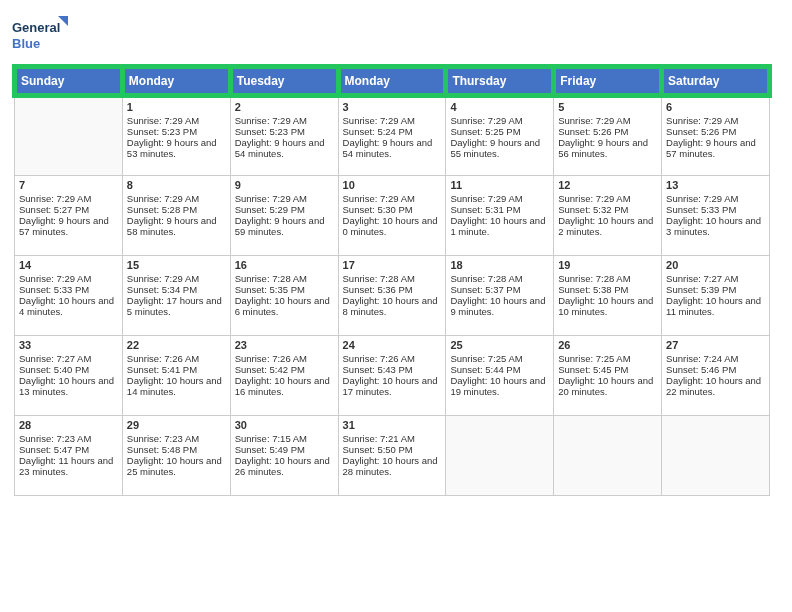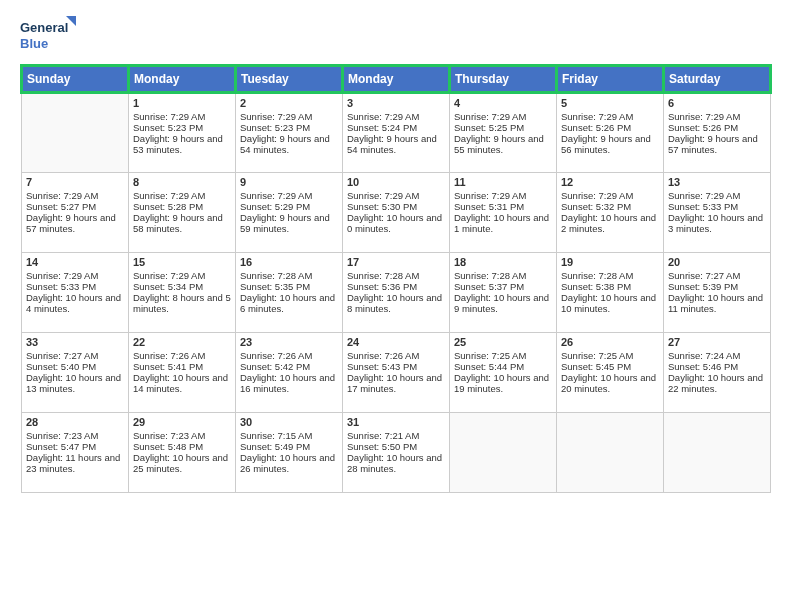--- a/index.html
+++ b/index.html
@@ -5,21 +5,21 @@
     * { margin: 0; padding: 0; box-sizing: border-box; }
     body {
       font-family: Arial, sans-serif;
       background: #fff;
       width: 792px;
       height: 612px;
       overflow: hidden;
     }
     .container {
       width: 792px;
-      padding: 16px 20px 10px 20px;
+      padding: 16px 20px 10px 12px;
     }
     .header {
       display: flex;
       justify-content: space-between;
       align-items: flex-start;
       margin-bottom: 10px;
     }
     .logo {
       display: flex;
       align-items: center;
@@ -41,21 +41,21 @@
       border-collapse: collapse;
       table-layout: fixed;
     }
     th {
       background-color: #4472c4;
       color: white;
       padding: 5px 4px;
       font-size: 12px;
       font-weight: bold;
       text-align: left;
-      border: 3px solid #22c55e;
+      border: 5px solid #22c55e;
     }
     td {
       border: 1px solid #ccc;
       vertical-align: top;
       padding: 3px 4px;
       height: 80px;
       font-size: 9.5px;
       color: #333;
     }
     .day-num {
@@ -110,21 +110,21 @@
           <td><span class="day-num">7</span><span>Sunrise: 7:29 AM</span><br><span>Sunset: 5:27 PM</span><br><span>Daylight: 9 hours and 57 minutes.</span></td>
           <td><span class="day-num">8</span><span>Sunrise: 7:29 AM</span><br><span>Sunset: 5:28 PM</span><br><span>Daylight: 9 hours and 58 minutes.</span></td>
           <td><span class="day-num">9</span><span>Sunrise: 7:29 AM</span><br><span>Sunset: 5:29 PM</span><br><span>Daylight: 9 hours and 59 minutes.</span></td>
           <td><span class="day-num">10</span><span>Sunrise: 7:29 AM</span><br><span>Sunset: 5:30 PM</span><br><span>Daylight: 10 hours and 0 minutes.</span></td>
           <td><span class="day-num">11</span><span>Sunrise: 7:29 AM</span><br><span>Sunset: 5:31 PM</span><br><span>Daylight: 10 hours and 1 minute.</span></td>
           <td><span class="day-num">12</span><span>Sunrise: 7:29 AM</span><br><span>Sunset: 5:32 PM</span><br><span>Daylight: 10 hours and 2 minutes.</span></td>
           <td><span class="day-num">13</span><span>Sunrise: 7:29 AM</span><br><span>Sunset: 5:33 PM</span><br><span>Daylight: 10 hours and 3 minutes.</span></td>
         </tr>
         <tr>
           <td><span class="day-num">14</span><span>Sunrise: 7:29 AM</span><br><span>Sunset: 5:33 PM</span><br><span>Daylight: 10 hours and 4 minutes.</span></td>
-          <td><span class="day-num">15</span><span>Sunrise: 7:29 AM</span><br><span>Sunset: 5:34 PM</span><br><span>Daylight: 8 hours and 5 minutes.</span></td>
+          <td><span class="day-num">15</span><span>Sunrise: 7:29 AM</span><br><span>Sunset: 5:34 PM</span><br><span>Daylight: 17 hours and 5 minutes.</span></td>
           <td><span class="day-num">16</span><span>Sunrise: 7:28 AM</span><br><span>Sunset: 5:35 PM</span><br><span>Daylight: 10 hours and 6 minutes.</span></td>
           <td><span class="day-num">17</span><span>Sunrise: 7:28 AM</span><br><span>Sunset: 5:36 PM</span><br><span>Daylight: 10 hours and 8 minutes.</span></td>
           <td><span class="day-num">18</span><span>Sunrise: 7:28 AM</span><br><span>Sunset: 5:37 PM</span><br><span>Daylight: 10 hours and 9 minutes.</span></td>
           <td><span class="day-num">19</span><span>Sunrise: 7:28 AM</span><br><span>Sunset: 5:38 PM</span><br><span>Daylight: 10 hours and 10 minutes.</span></td>
           <td><span class="day-num">20</span><span>Sunrise: 7:27 AM</span><br><span>Sunset: 5:39 PM</span><br><span>Daylight: 10 hours and 11 minutes.</span></td>
         </tr>
         <tr>
           <td><span class="day-num">33</span><span>Sunrise: 7:27 AM</span><br><span>Sunset: 5:40 PM</span><br><span>Daylight: 10 hours and 13 minutes.</span></td>
           <td><span class="day-num">22</span><span>Sunrise: 7:26 AM</span><br><span>Sunset: 5:41 PM</span><br><span>Daylight: 10 hours and 14 minutes.</span></td>
           <td><span class="day-num">23</span><span>Sunrise: 7:26 AM</span><br><span>Sunset: 5:42 PM</span><br><span>Daylight: 10 hours and 16 minutes.</span></td>

